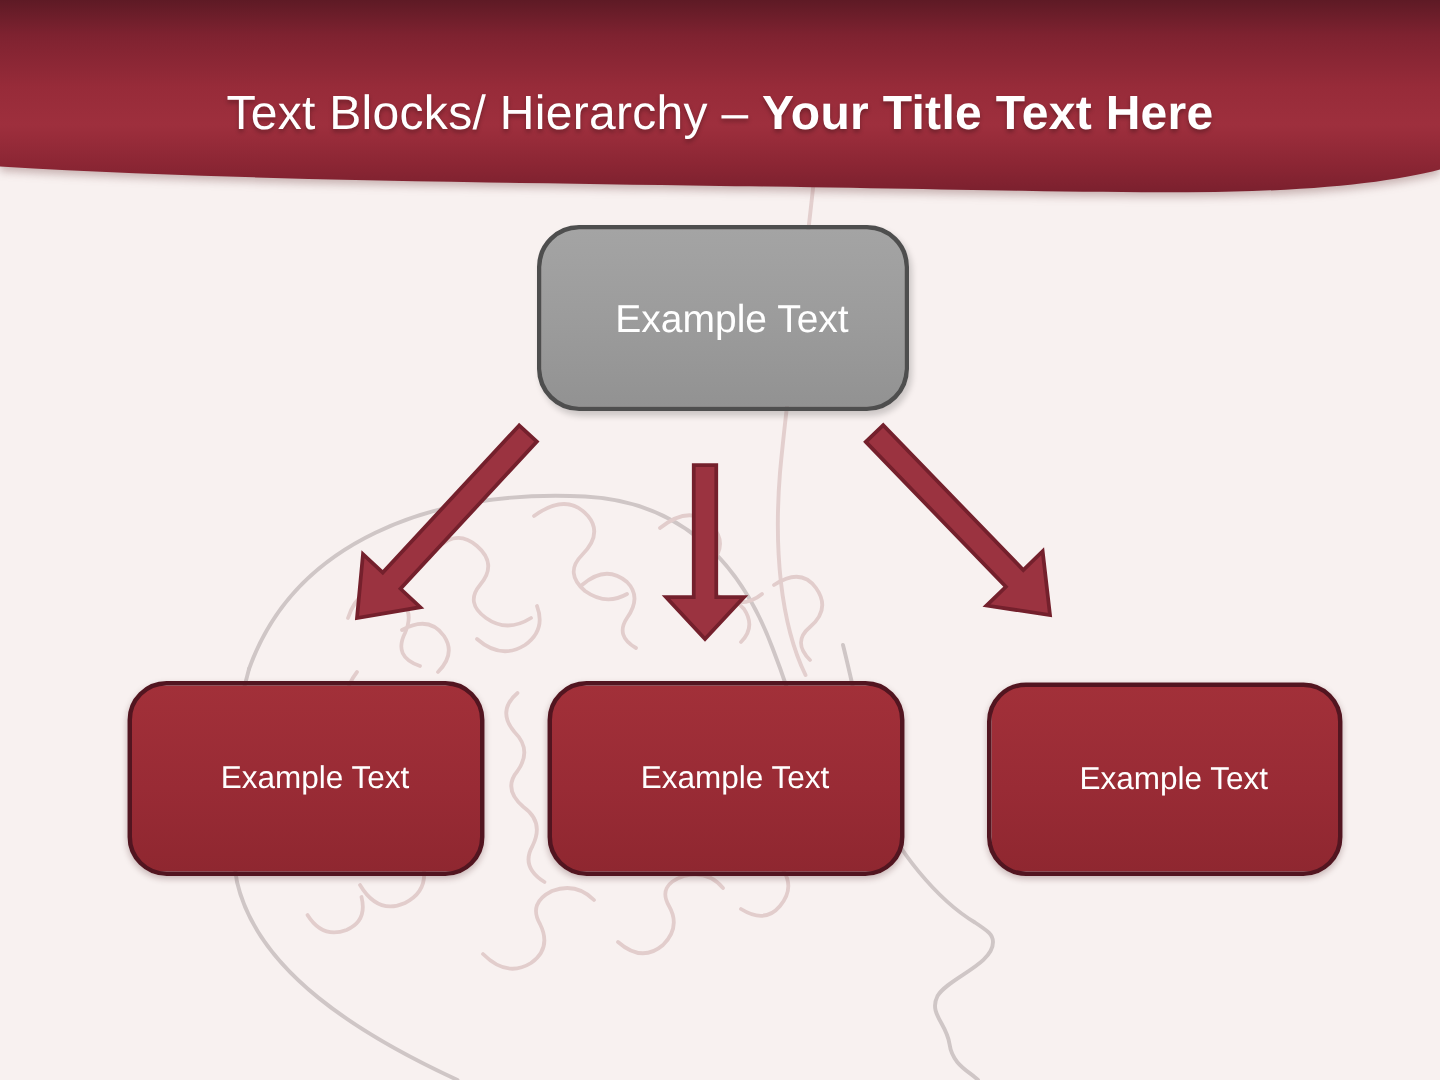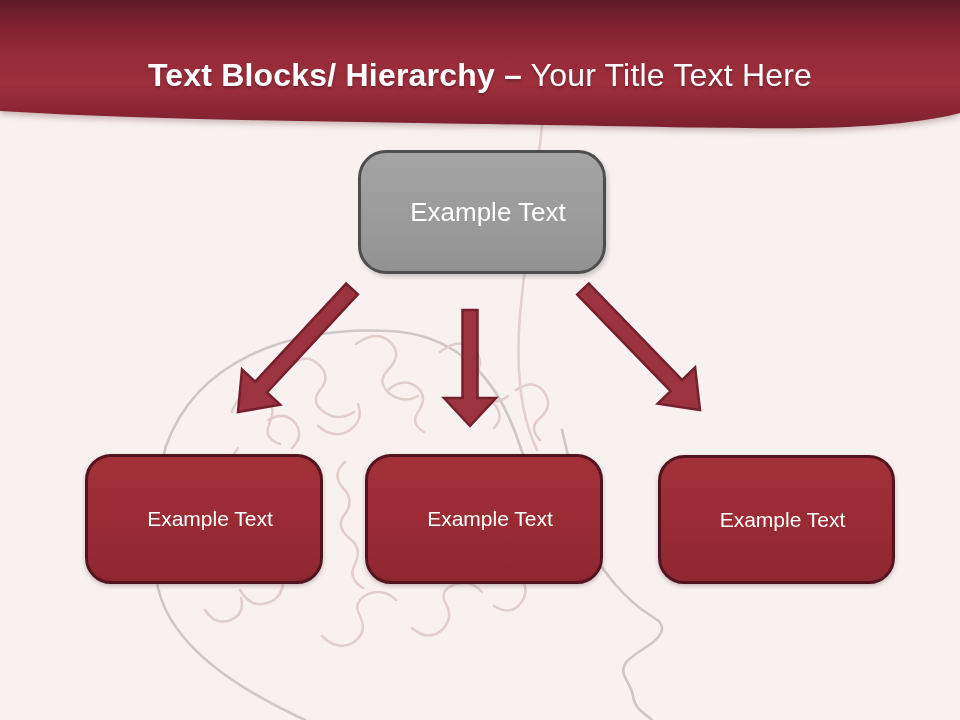--- a/index.html
+++ b/index.html
@@ -34,22 +34,22 @@
   .node-red.n1{left:85px;top:454px;}
   .node-red.n2{left:365px;top:454px;}
   .node-red.n3{left:658px;top:455px;width:219px;height:123px;}
   
   svg.header{position:absolute;left:0;top:0;z-index:4;filter:drop-shadow(0 3px 3px rgba(110,60,60,0.35));}
   .title{
     position:absolute;left:0;top:57px;width:100%;z-index:5;text-align:center;
     color:#ffffff;font-size:32px;letter-spacing:0.2px;
     text-shadow:0 2px 3px rgba(0,0,0,0.28);white-space:nowrap;
   }
-  .title .bold{font-weight:700;margin-top:24px;}
-  .title .reg{font-weight:400;text-align:right;}
+  .title .bold{font-weight:400;margin-top:24px;}
+  .title .reg{font-weight:700;text-align:right;}
 </style>
 </head>
 <body>
 
 <div class="slide">
 
   <svg class="sketch" width="960" height="720" viewBox="0 0 960 720">
     <path class="skull-line" d="M166,446 C196,362 286,326 390,331 C450,334 492,370 515,432 C522,450 528,468 533,486"></path>
     <path class="skull-line" d="M166,446 C153,492 149,536 158,588 C172,648 240,690 305,720"></path>
     <path class="flow-line" d="M543,116 C536,185 526,250 520,315 C516,365 520,415 537,450"></path>

